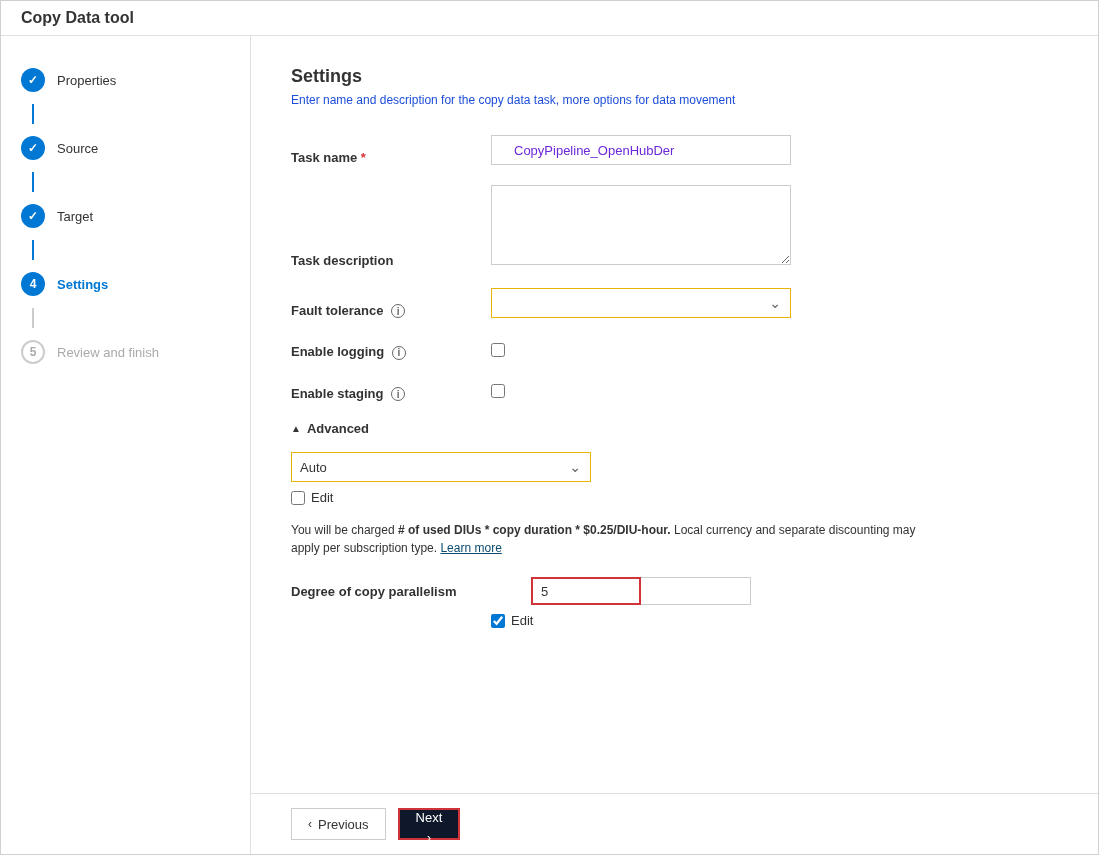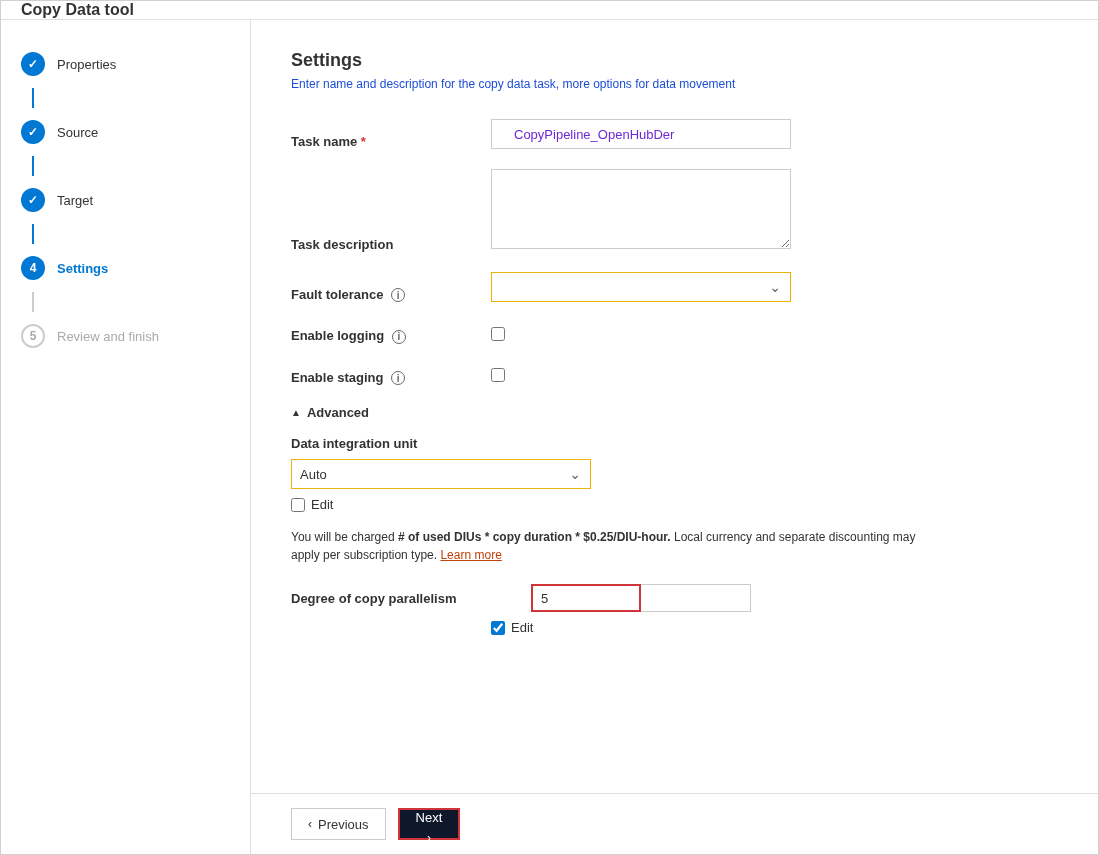--- a/index.html
+++ b/index.html
@@ -1,20 +1,20 @@
 <!DOCTYPE html>
 <html><head>
   <meta charset="utf-8">
   <style>
     * { box-sizing: border-box; margin: 0; padding: 0; }
     body { font-family: 'Segoe UI', Arial, sans-serif; font-size: 13px; background: #fff; color: #333; }
 
     .app-container { width: 1099px; height: 855px; border: 1px solid #d0d0d0; display: flex; flex-direction: column; overflow: hidden; }
 
-    .title-bar { padding: 0 20px; border-bottom: 1px solid #e0e0e0; font-size: 16px; font-weight: 600; color: #333; background: #fff; }
+    .title-bar { padding: 8px 20px; border-bottom: 1px solid #e0e0e0; font-size: 16px; font-weight: 600; color: #333; background: #fff; }
 
     .main-content { display: flex; flex: 1; overflow: hidden; }
 
     
     .sidebar { width: 250px; border-right: 1px solid #e0e0e0; padding: 20px 0; background: #fff; }
 
     .sidebar-item { display: flex; align-items: center; padding: 12px 20px; cursor: pointer; position: relative; }
     .sidebar-item.active { font-weight: 600; color: #0078d4; }
     .sidebar-item.completed { color: #333; }
     .sidebar-item.disabled { color: #aaa; }
@@ -60,21 +60,21 @@
     .advanced-content { margin-top: 16px; margin-left: 0; }
 
     .diu-section { margin-bottom: 16px; }
     .diu-label { font-weight: 600; margin-bottom: 8px; font-size: 13px; }
 
     .edit-checkbox-row { display: flex; align-items: center; gap: 6px; margin-top: 8px; }
     .blue-checkbox { width: 14px; height: 14px; accent-color: #0078d4; cursor: pointer; }
 
     .charge-info { font-size: 12px; color: #333; margin-top: 8px; max-width: 650px; line-height: 1.5; }
     .charge-info strong { font-weight: 700; }
-    .learn-more-link { color: #c2410c; text-decoration: underline; cursor: pointer; }
+    .learn-more-link { color: #0c4a6e; text-decoration: underline; cursor: pointer; }
 
     .parallelism-section { margin-top: 20px; }
     .parallelism-row { display: flex; align-items: center; }
     .parallelism-label { width: 240px; font-weight: 600; font-size: 13px; flex-shrink: 0; }
 
     .parallelism-inputs { display: flex; gap: 0; }
     .parallelism-input-red { width: 110px; height: 28px; border: 2px solid #d13438; padding: 4px 8px; font-size: 13px; color: #333; outline: none; }
     .parallelism-input-secondary { width: 110px; height: 28px; border: 1px solid #ccc; border-left: none; padding: 4px 8px; font-size: 13px; color: #333; outline: none; }
 
     .edit-row-parallelism { display: flex; align-items: center; gap: 6px; margin-top: 8px; margin-left: 200px; }
@@ -190,21 +190,20 @@
 
         <div class="advanced-section">
           <div class="advanced-toggle">
             <span class="triangle-icon">▲</span>
             <span>Advanced</span>
           </div>
 
           <div class="advanced-content">
 
             <div class="diu-section">
-              <div class="diu-label">Data integration unit</div>
               <div class="select-wrapper">
                 <select class="select-input">
                   <option value="Auto">Auto</option>
                   <option value="2">2</option>
                   <option value="4">4</option>
                   <option value="8">8</option>
                   <option value="16">16</option>
                   <option value="32">32</option>
                 </select>
               </div>

